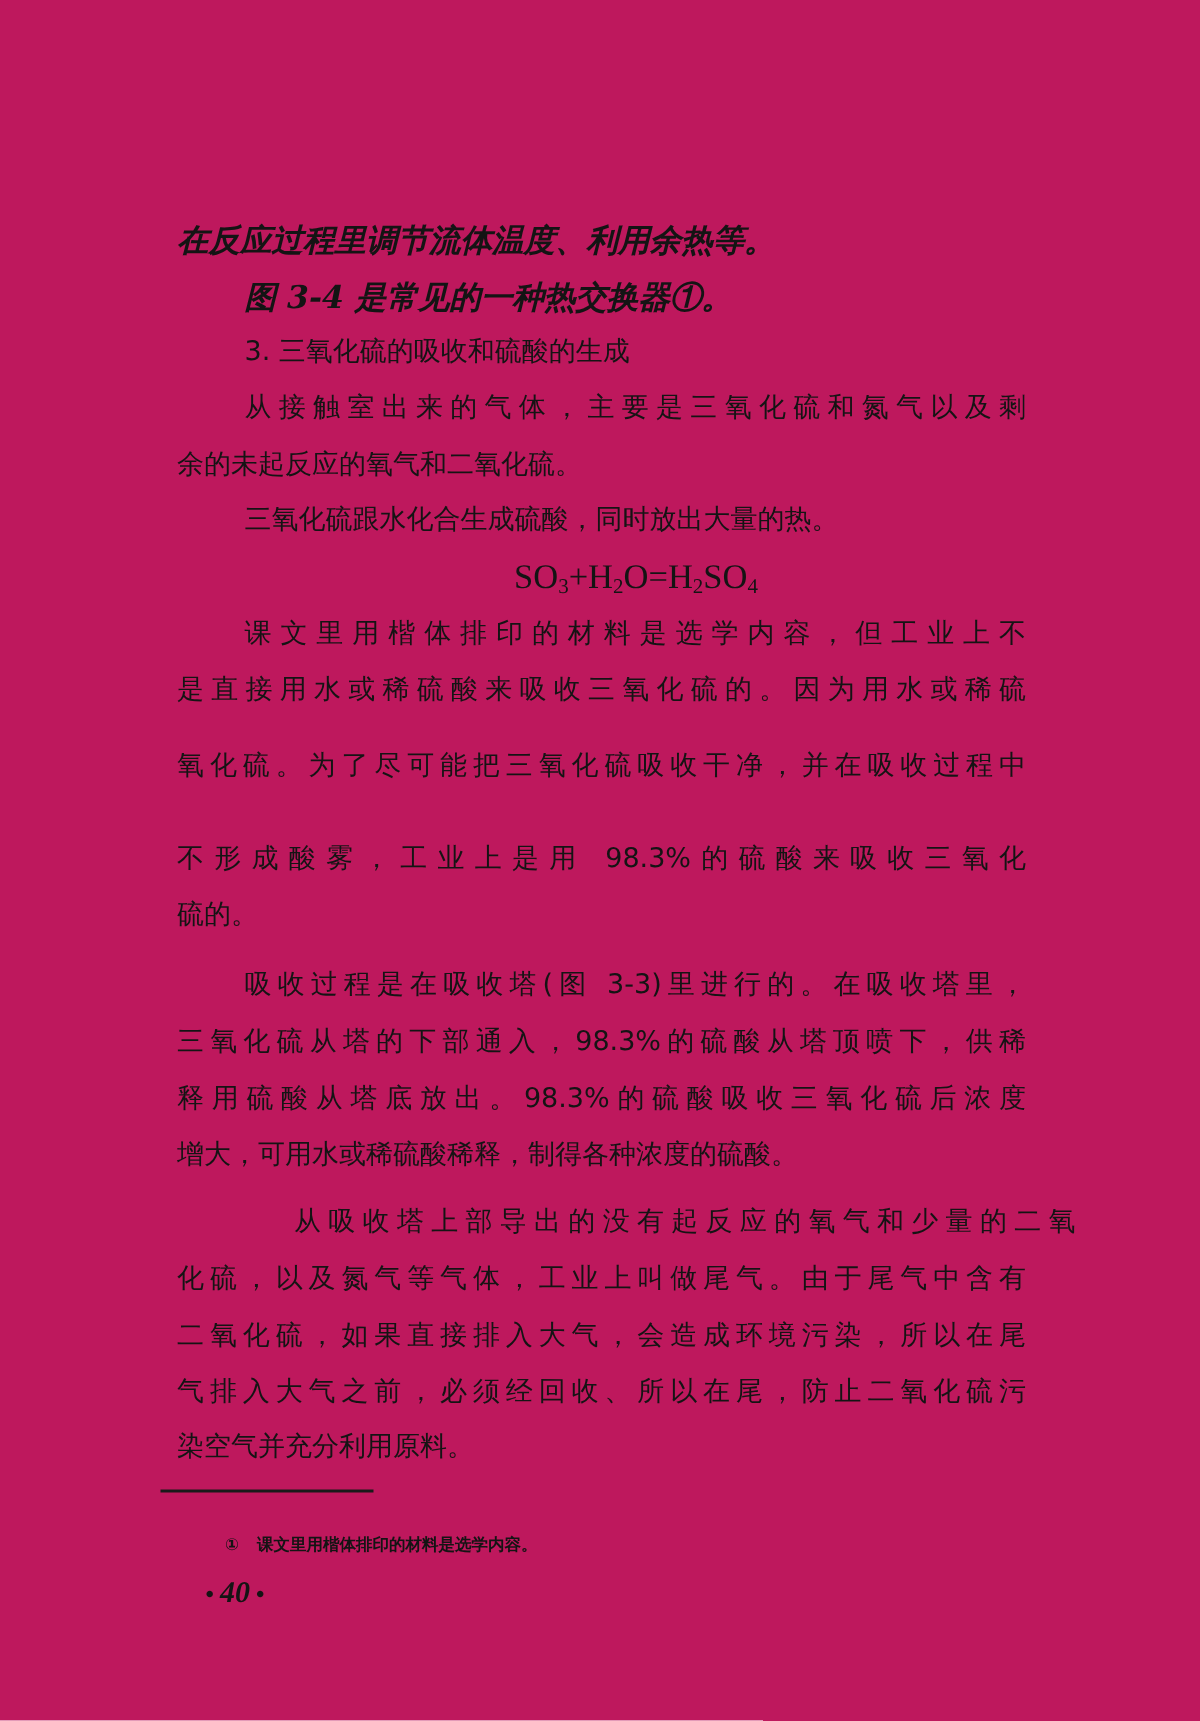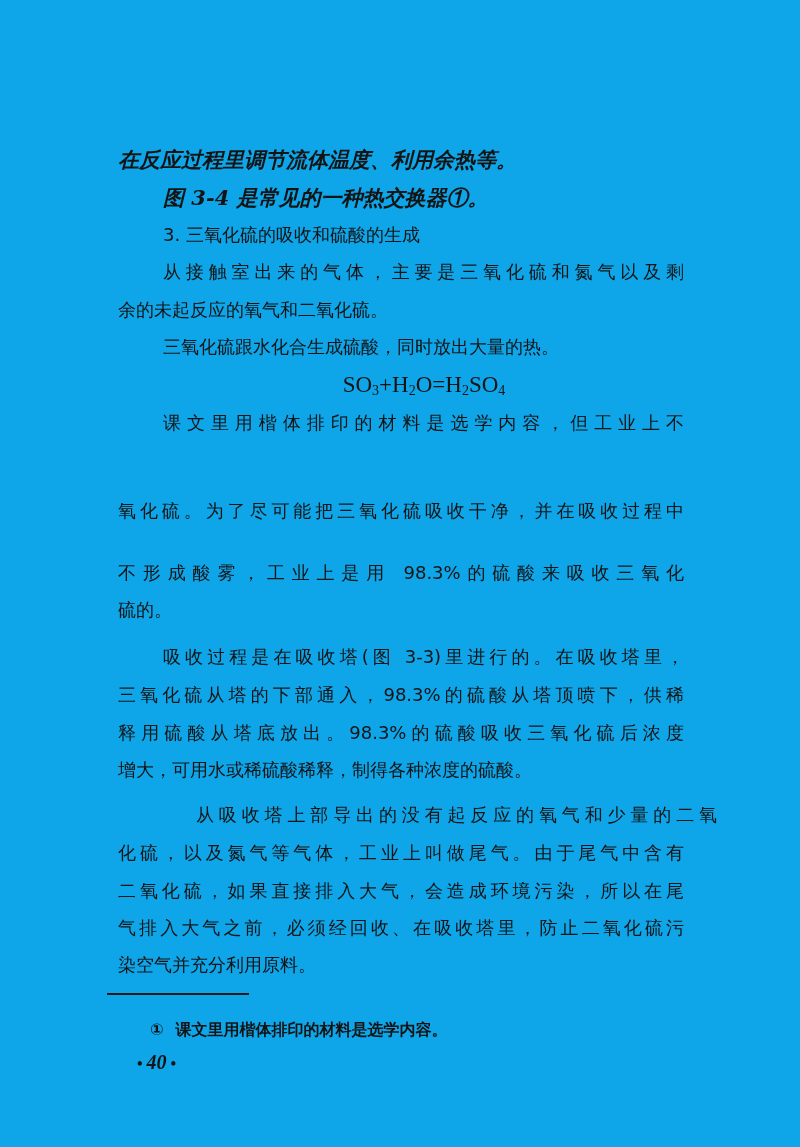--- a/index.html
+++ b/index.html
@@ -1,26 +1,26 @@
 <!DOCTYPE html>
 <html><head>
 <meta charset="utf-8">
 <style>
   html, body { margin: 0; padding: 0; background: #ffffff; }
   body { width: 800px; height: 1147px; position: relative; overflow: hidden; }
-  .page { position: absolute; left: 0; top: 0; width: 800px; height: 1147px; background: #0ea5e9; color: #141414; }
+  .page { position: absolute; left: 0; top: 0; width: 800px; height: 1147px; background: #be185d; color: #141414; }
   .line { position: absolute; left: 118px; width: 566px; font-family: "DejaVu Sans", sans-serif; font-size: 18px; line-height: 30px; height: 30px; white-space: nowrap; text-align: justify; text-align-last: justify; letter-spacing: 0; }
   .line.indent { left: 163px; width: 521px; }
   .line.last { text-align-last: left; }
   .line.kai { font-family: "DejaVu Serif", serif; font-style: italic; font-weight: bold; font-size: 21px; }
   .line.heading { text-align-last: left; }
   .formula { position: absolute; left: 0; width: 800px; text-align: center; font-family: "Liberation Serif", serif; font-size: 23px; line-height: 30px; height: 30px; color: #141414; }
   .formula sub { font-size: 14px; vertical-align: -3px; line-height: 0; }
   .rule { position: absolute; left: 107px; top: 993px; width: 142px; height: 0; border-top: 2px solid #1a1a1a; }
-  .footnote { position: absolute; left: 150px; top: 1018px; font-family: "DejaVu Sans", sans-serif; font-weight: bold; font-size: 16px; line-height: 24px; white-space: nowrap; color: #141414; }
+  .footnote { position: absolute; left: 150px; top: 1018px; font-family: "DejaVu Sans", sans-serif; font-weight: bold; font-size: 11px; line-height: 24px; white-space: nowrap; color: #141414; }
   .footnote .mark { margin-right: 12px; }
   .page-number { position: absolute; left: 133px; top: 1050px; font-family: "Liberation Serif", serif; font-style: italic; font-weight: bold; font-size: 20px; line-height: 24px; white-space: nowrap; color: #141414; }
   .page-number .dot { font-style: normal; font-size: 16px; margin: 0 4px; }
 </style>
 </head>
 <body>
 
 <div class="page">
 
   <div class="line kai last" style="top:145px;">在反应过程里调节流体温度、利用余热等。</div>
@@ -30,33 +30,34 @@
   <div class="line indent heading" style="top:220px;">3. 三氧化硫的吸收和硫酸的生成</div>
 
   <div class="line indent" style="top:257px;">从接触室出来的气体，主要是三氧化硫和氮气以及剩</div>
   <div class="line last" style="top:295px;">余的未起反应的氧气和二氧化硫。</div>
 
   <div class="line indent last" style="top:332px;">三氧化硫跟水化合生成硫酸，同时放出大量的热。</div>
 
   <div class="formula" style="top:370px;padding-left:24px;"><span>SO</span><sub>3</sub><span>+H</span><sub>2</sub><span>O=H</span><sub>2</sub><span>SO</span><sub>4</sub></div>
 
   <div class="line indent" style="top:408px;">课文里用楷体排印的材料是选学内容，但工业上不</div>
+  <div class="line" style="top:445px;">是直接用水或稀硫酸来吸收三氧化硫的。因为用水或稀硫</div>
   <div class="line" style="top:496px;">氧化硫。为了尽可能把三氧化硫吸收干净，并在吸收过程中</div>
   <div class="line" style="top:558px;">不形成酸雾，工业上是用 98.3%的硫酸来吸收三氧化</div>
   <div class="line last" style="top:595px;">硫的。</div>
 
   <div class="line indent" style="top:642px;">吸收过程是在吸收塔(图 3-3)里进行的。在吸收塔里，</div>
   <div class="line" style="top:680px;">三氧化硫从塔的下部通入，98.3%的硫酸从塔顶喷下，供稀</div>
   <div class="line" style="top:718px;">释用硫酸从塔底放出。98.3%的硫酸吸收三氧化硫后浓度</div>
   <div class="line last" style="top:755px;">增大，可用水或稀硫酸稀释，制得各种浓度的硫酸。</div>
 
   <div class="line indent" style="top:800px;margin-left:33px;">从吸收塔上部导出的没有起反应的氧气和少量的二氧</div>
   <div class="line" style="top:838px;">化硫，以及氮气等气体，工业上叫做尾气。由于尾气中含有</div>
   <div class="line" style="top:876px;">二氧化硫，如果直接排入大气，会造成环境污染，所以在尾</div>
-  <div class="line" style="top:913px;">气排入大气之前，必须经回收、在吸收塔里，防止二氧化硫污</div>
+  <div class="line" style="top:913px;">气排入大气之前，必须经回收、所以在尾，防止二氧化硫污</div>
   <div class="line last" style="top:950px;">染空气并充分利用原料。</div>
 
   <div class="rule"></div>
 
   <div class="footnote">
     <span class="mark">①</span><span>课文里用楷体排印的材料是选学内容。</span>
   </div>
 
   <div class="page-number">
     <span class="dot">•</span><span>40</span><span class="dot">•</span>

